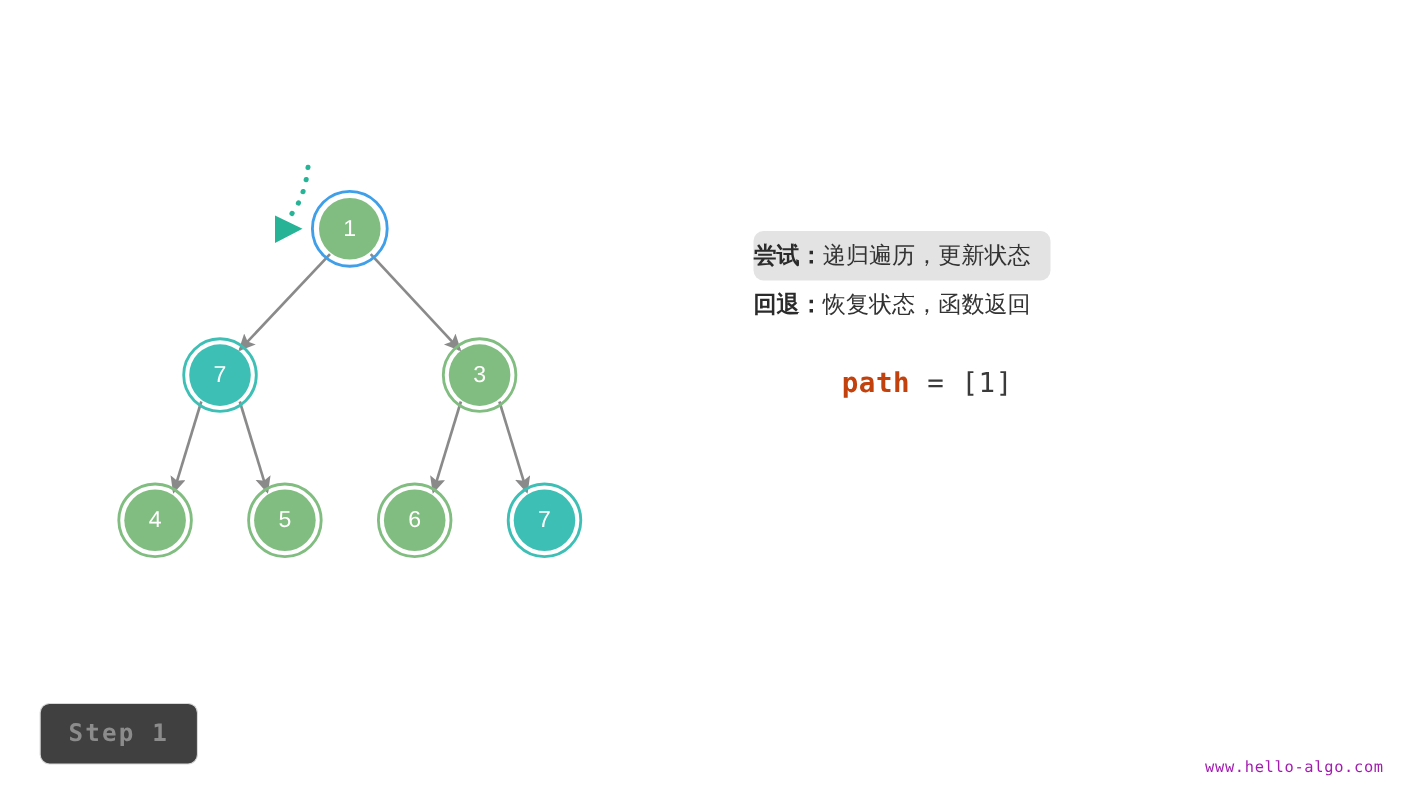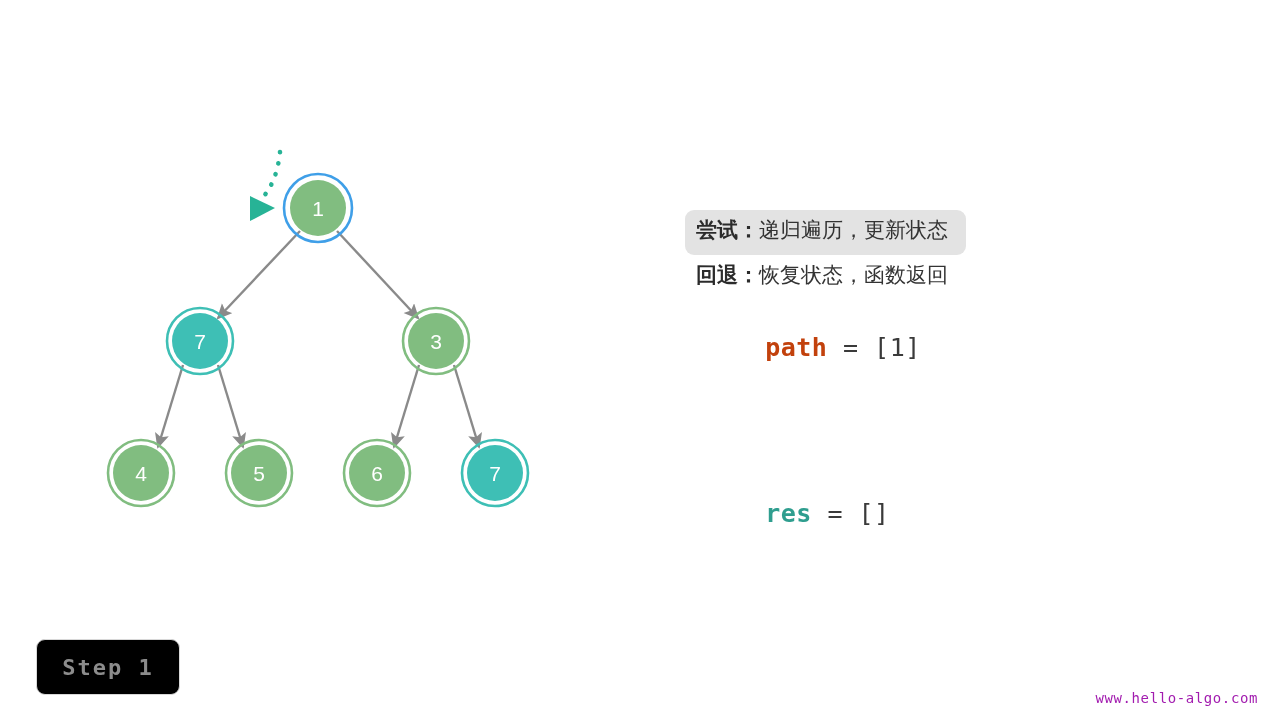--- a/index.html
+++ b/index.html
@@ -25,25 +25,25 @@
 
   
   .info-panel {
     position: absolute;
     left: 685px;
     top: 210px;
     width: 520px;
   }
 
   .legend-line {
-    font-family: Liberation Mono, monospace;
+    font-family: Liberation Serif, serif;
     font-size: 21px;
     color: #333333;
     line-height: 1.35;
-    padding: 8px 18px 9px 11px;
+    padding: 8px 18px 9px 0;
     display: inline-block;
     white-space: nowrap;
     box-sizing: border-box;
   }
   .legend-line.highlight {
     background: #e3e3e3;
     border-radius: 9px;
   }
   .legend-key {
     font-weight: bold;
@@ -75,21 +75,21 @@
 
   
   .step-badge {
     position: absolute;
     left: 36px;
     top: 639px;
     width: 144px;
     height: 56px;
     border: 1px solid #d8d8d8;
     border-radius: 9px;
-    background: #000000;
+    background: #404040;
     display: flex;
     align-items: center;
     justify-content: center;
     font-family: "DejaVu Sans Mono", "Liberation Mono", monospace;
     font-size: 22px;
     font-weight: bold;
     letter-spacing: 2px;
     color: #8c8c8c;
     box-sizing: border-box;
   }
@@ -181,21 +181,18 @@
   <div class="legend-line">
     <span class="legend-key">回退：</span><span class="legend-val">恢复状态，函数返回</span>
   </div>
 
   <div class="code-row">
     <span class="code-var" style="color:#c2410c">path</span><span class="code-rest"> = [1]</span>
   </div>
 
   <div class="spacer-row"></div>
 
-  <div class="code-row">
-    <span class="code-var" style="color:#2f9e8f">res</span><span class="code-rest"> = []</span>
-  </div>
 
 </div>
 
 <div class="step-badge">Step 1</div>
 
 <div class="watermark">www.hello-algo.com</div>
 
 </body></html>

